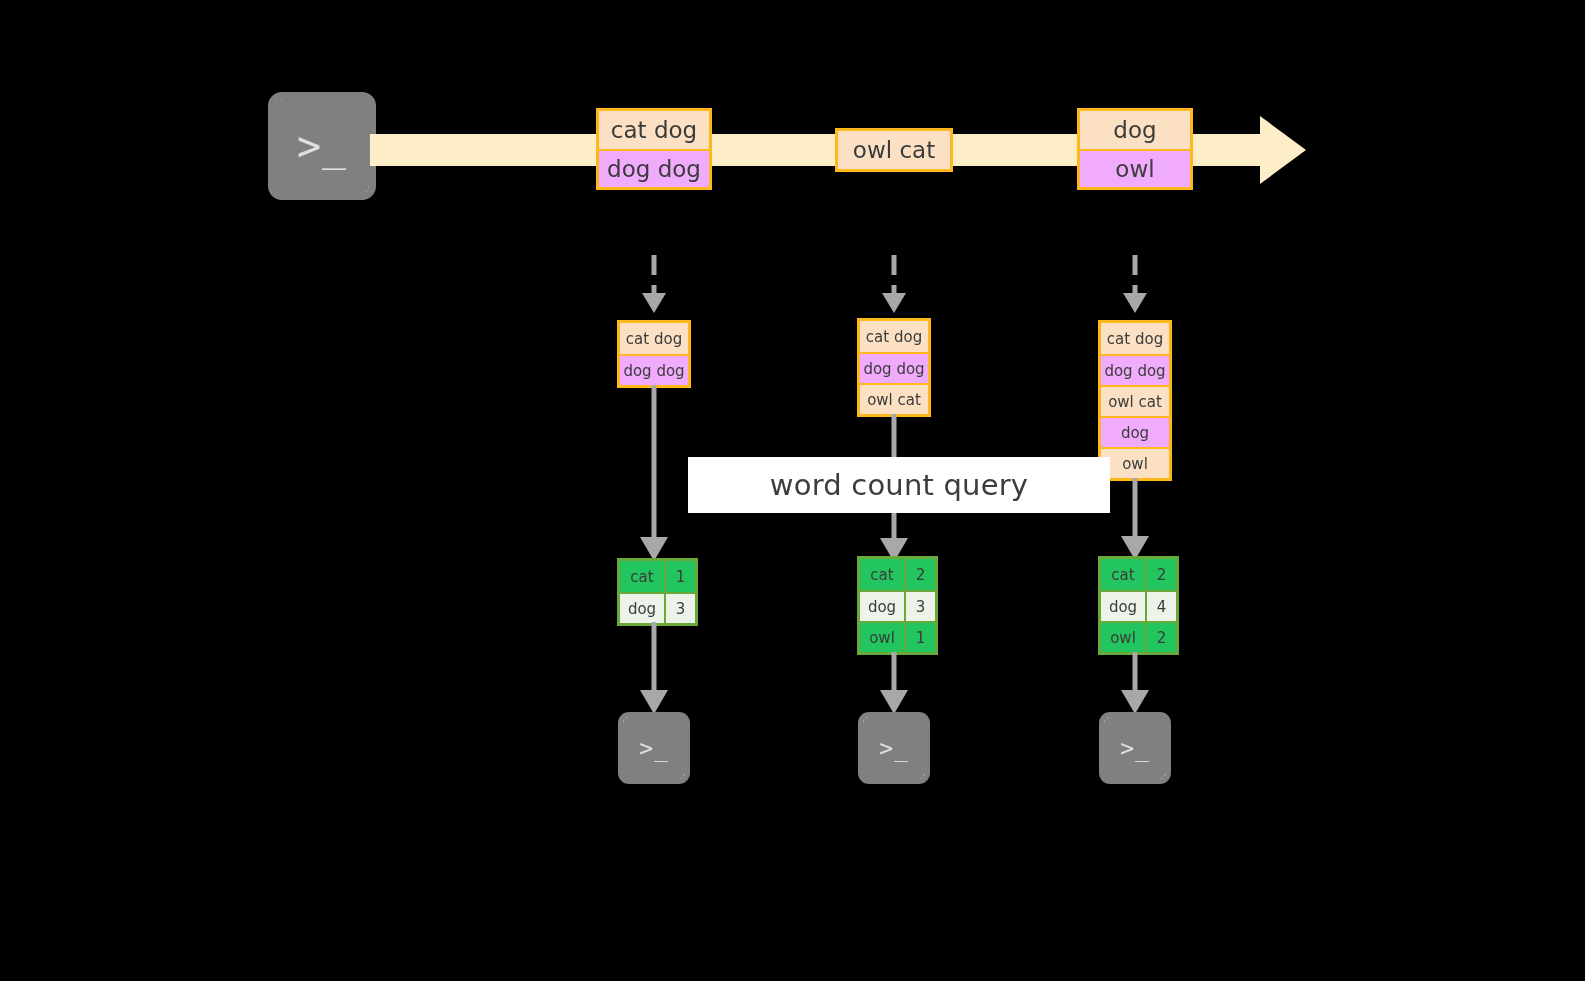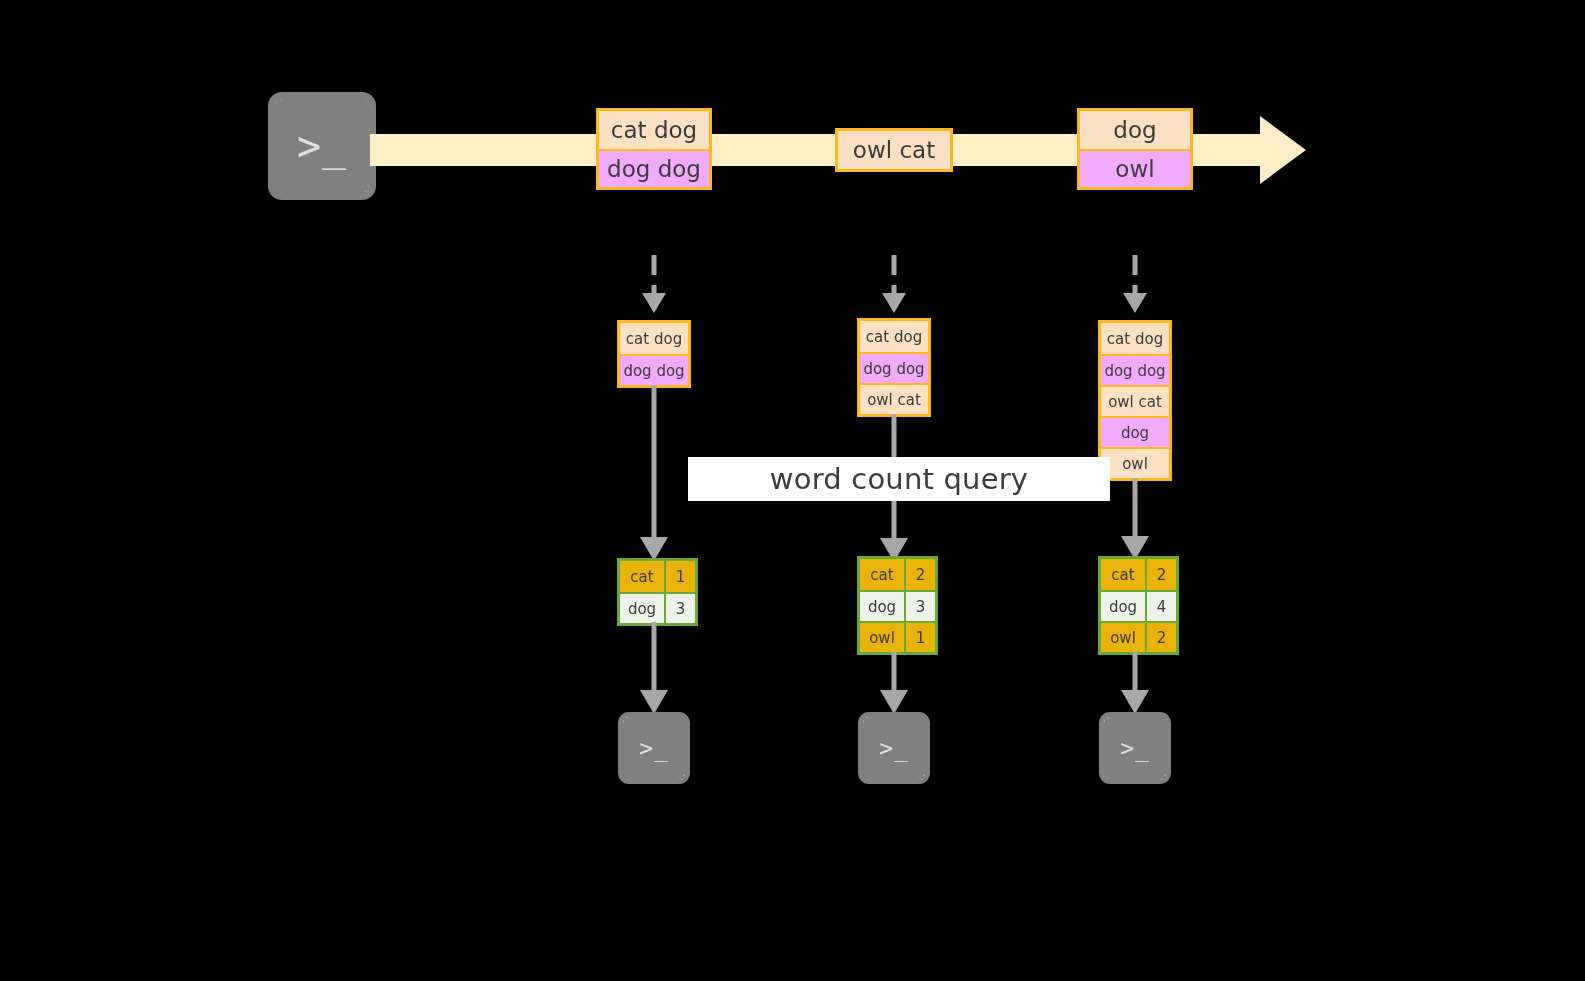--- a/index.html
+++ b/index.html
@@ -76,34 +76,34 @@
     display: flex; flex-direction: column;
   }
   .gtable .grow {
     display: flex; height: 31px;
     border-top: 2px solid #6aa83a;
   }
   .gtable .grow:first-child { border-top: none; }
   .gtable .gc {
     display: flex; align-items: center; justify-content: center;
     font-size: 15px; color: #3b3b3b;
-    background: #eab308;
+    background: #22c55e;
   }
   .gtable .grow.alt .gc { background: #eef3e9; }
   .gtable .gc.word { width: 44px; }
   .gtable .gc.cnt  { width: 31px; border-left: 2px solid #6aa83a; }
 
   
   .conn { position: absolute; pointer-events: none; }
   .conn svg { display: block; }
 
   
   .label-band {
     position: absolute; left: 688px; top: 457px;
-    width: 422px; height: 44px;
+    width: 422px; height: 56px;
     background: #ffffff;
     display: flex; align-items: center; justify-content: center;
   }
   .label-band span {
     font-size: 29px; color: #3d3d3d; white-space: nowrap;
     letter-spacing: .2px;
   }
 </style>
 </head>
 <body>

